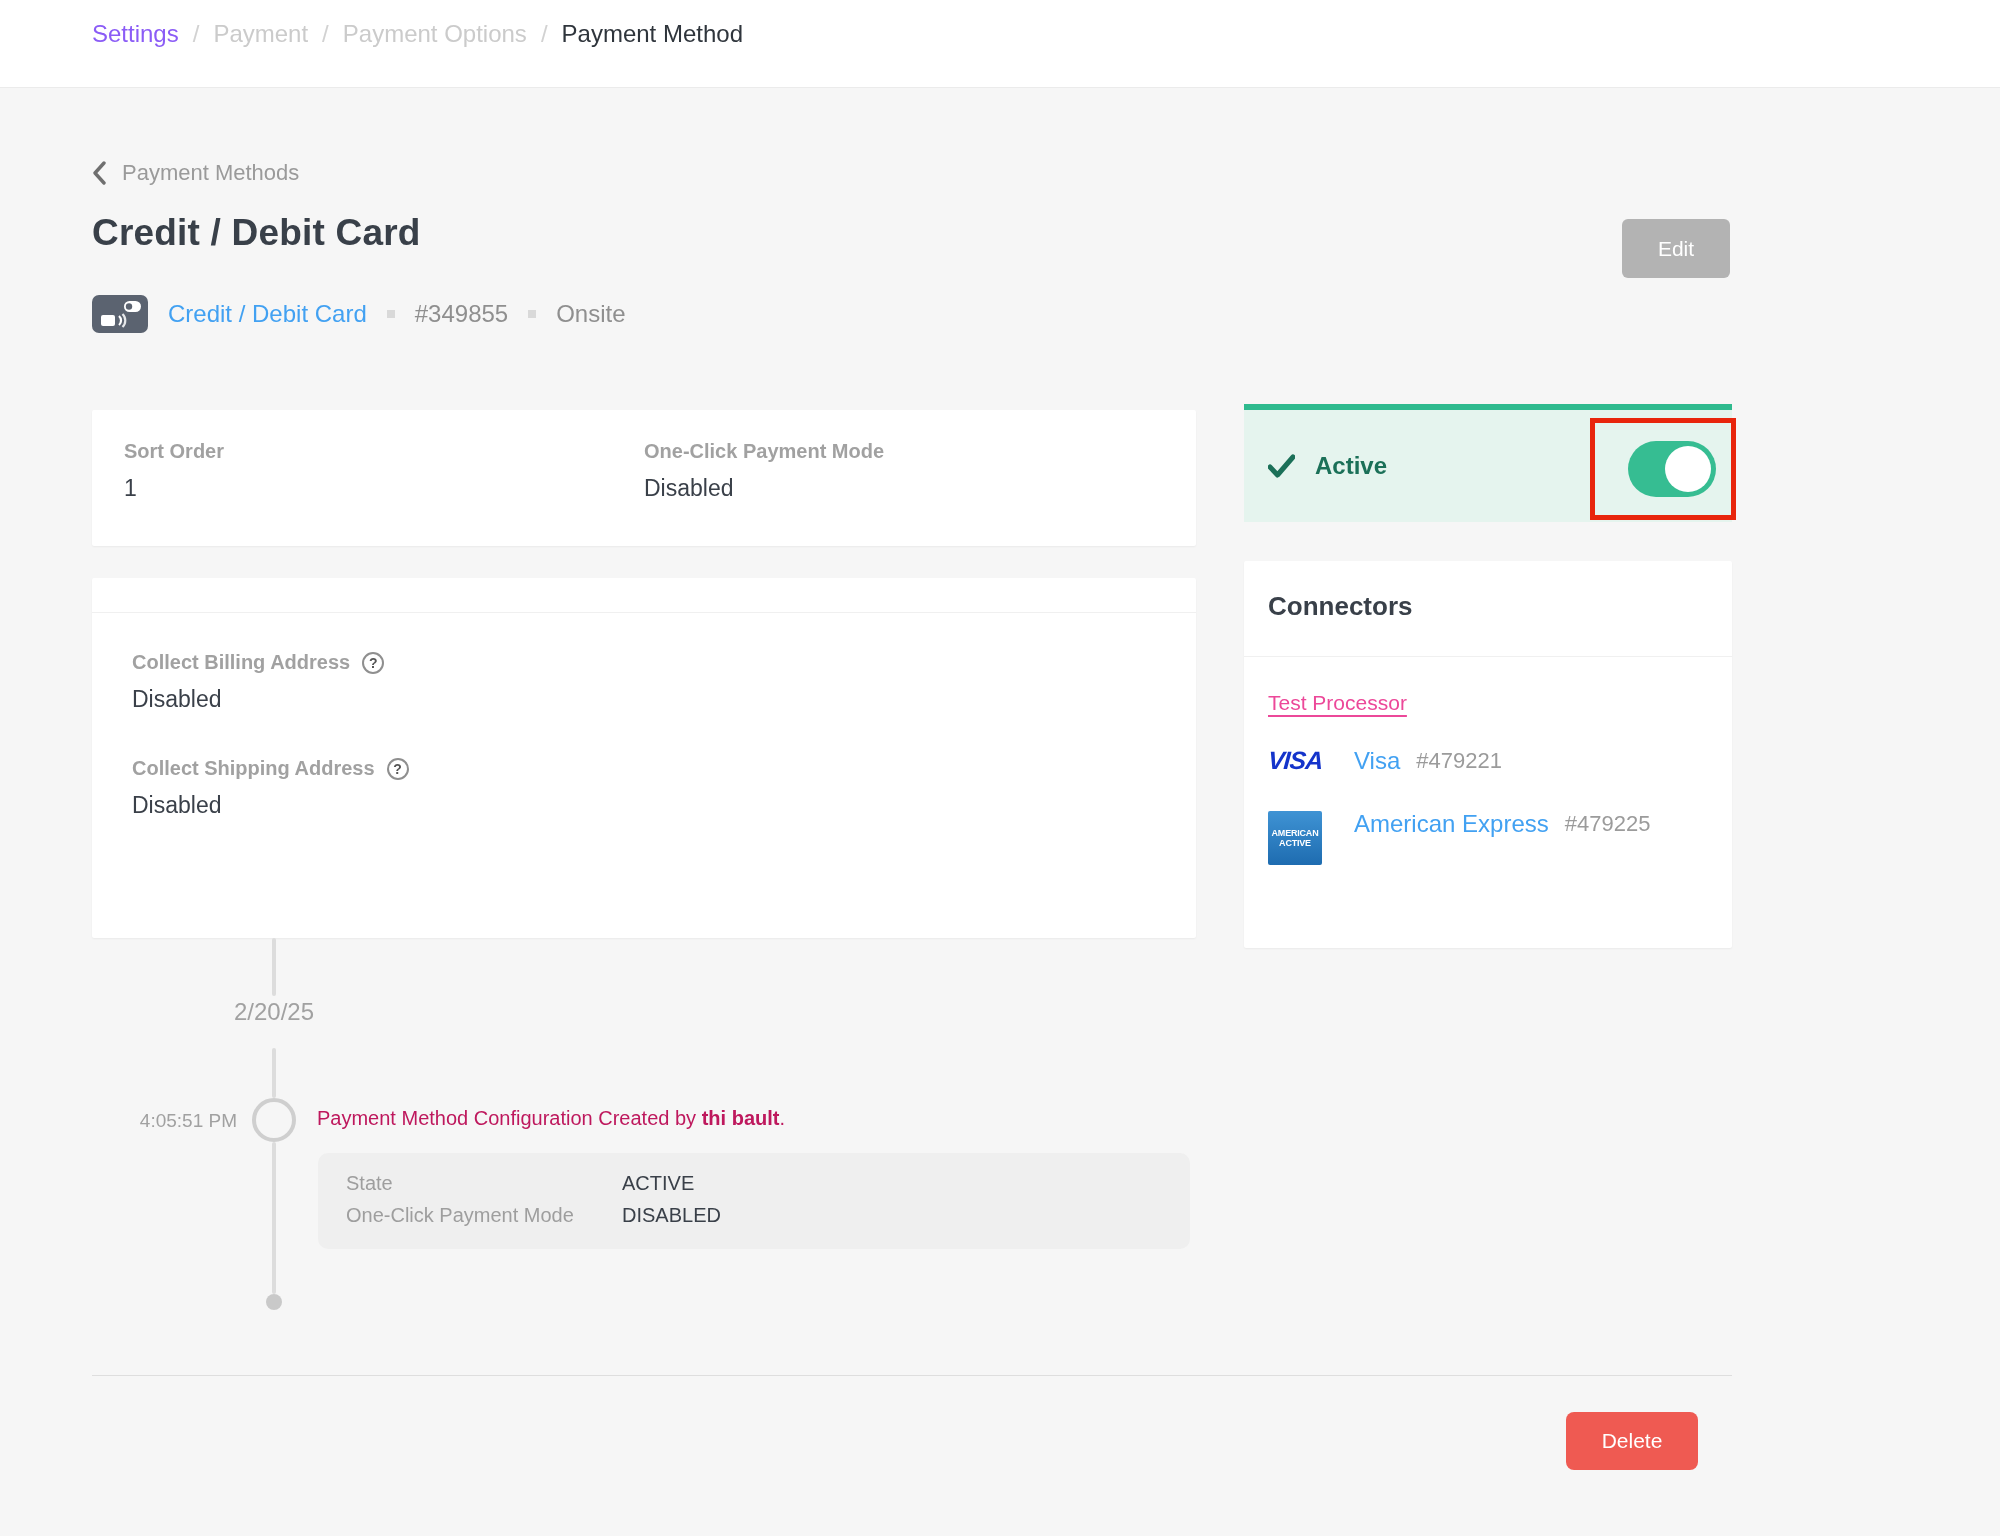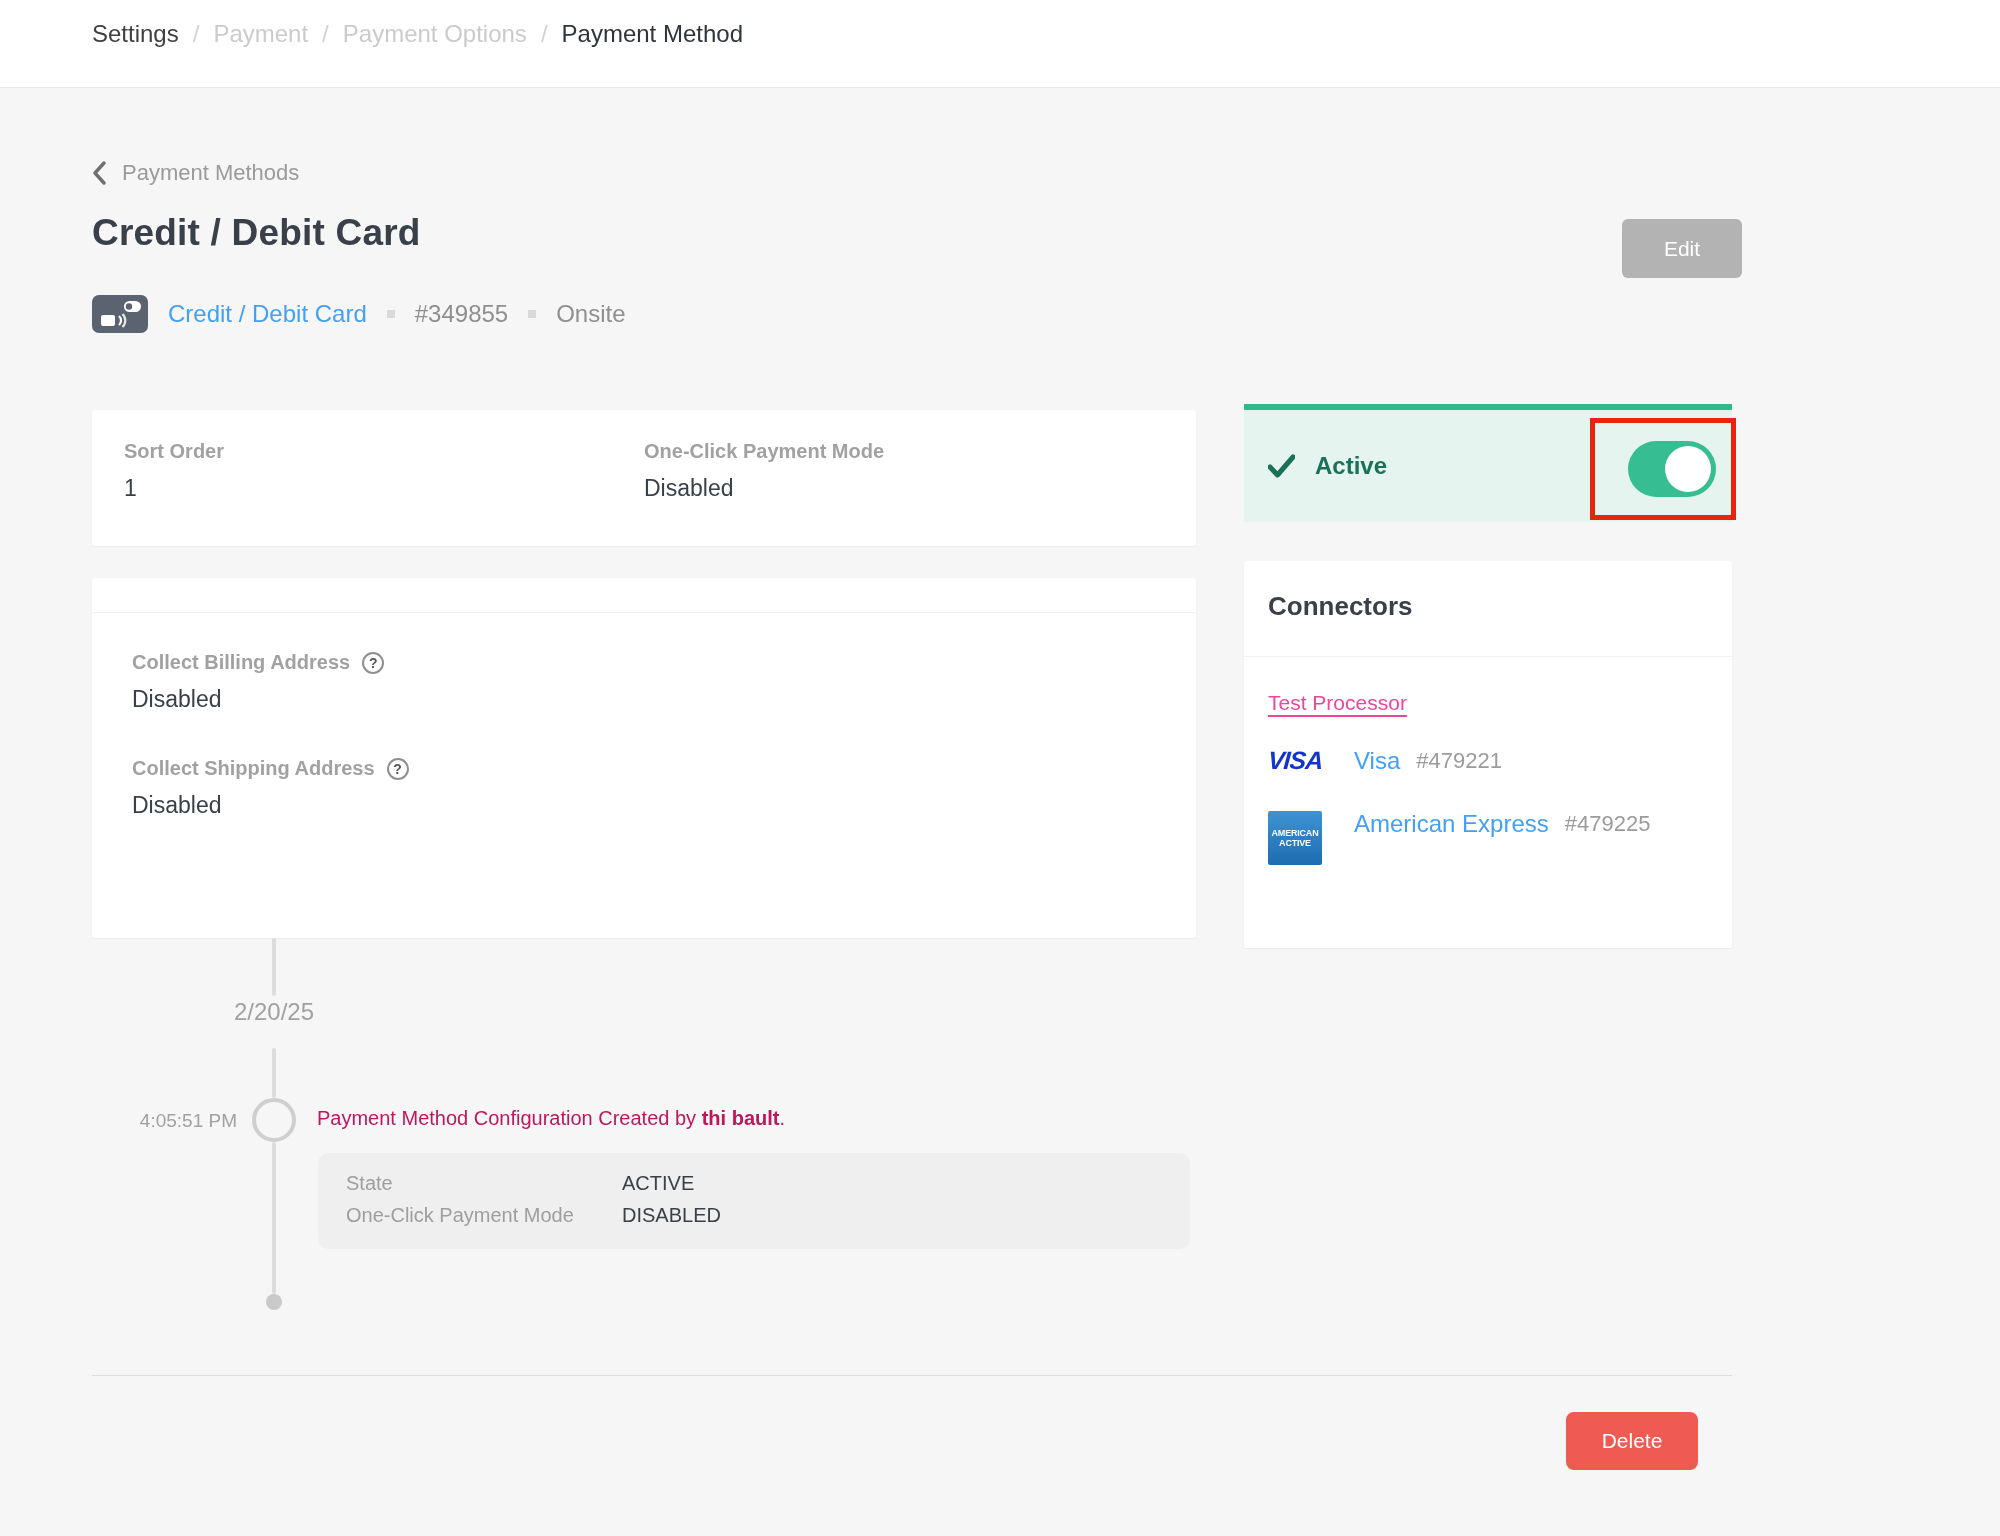--- a/index.html
+++ b/index.html
@@ -7,30 +7,30 @@
   .page {
     position:relative; width:2000px; height:1536px;
     background:#f6f6f6; overflow:hidden;
     font-family:"Liberation Sans", sans-serif; color:#3a4049;
   }
   
   .top-bar { position:absolute; left:0; top:0; width:2000px; height:88px;
     background:#ffffff; border-bottom:1px solid #ebebeb;
     display:flex; align-items:flex-start; padding:20px 0 0 92px; }
   .breadcrumb { display:flex; align-items:center; gap:14px; font-size:24px; }
-  .breadcrumb .bc-link { color:#404040; text-decoration:none; cursor:pointer; }
+  .breadcrumb .bc-link { color:#8b5cf6; text-decoration:none; cursor:pointer; }
   .breadcrumb .bc-sep { color:#d2d2d2; }
   .breadcrumb .bc-muted { color:#cbcbcb; }
   .breadcrumb .bc-current { color:#2f353c; }
   
   .back-link { position:absolute; left:92px; top:160px; display:flex; align-items:center;
     gap:16px; font-size:22px; color:#9a9a9a; text-decoration:none; cursor:pointer; }
   .page-title { position:absolute; left:92px; top:212px; font-size:37px; font-weight:700;
     color:#394049; letter-spacing:.2px; }
-  .edit-button { position:absolute; left:1622px; top:219px; width:120px; height:59px;
+  .edit-button { position:absolute; left:1622px; top:219px; width:108px; height:59px;
     background:#b3b3b3; color:#fff; font-size:21px; border:none; border-radius:6px; cursor:pointer; }
   .meta-row { position:absolute; left:92px; top:292px; height:44px;
     display:flex; align-items:center; gap:20px; font-size:24px; }
   .meta-link { color:#42a1f2; text-decoration:none; cursor:pointer; }
   .meta-sep { width:8px; height:8px; background:#d9d9d9; display:inline-block; }
   .meta-text { color:#8f8f8f;text-align:right; }
   
   .card { position:absolute; background:#fff; border-radius:2px;
     box-shadow:0 1px 2px rgba(0,0,0,.05); }
   .summary-card { left:92px; top:410px; width:1104px; height:136px;

